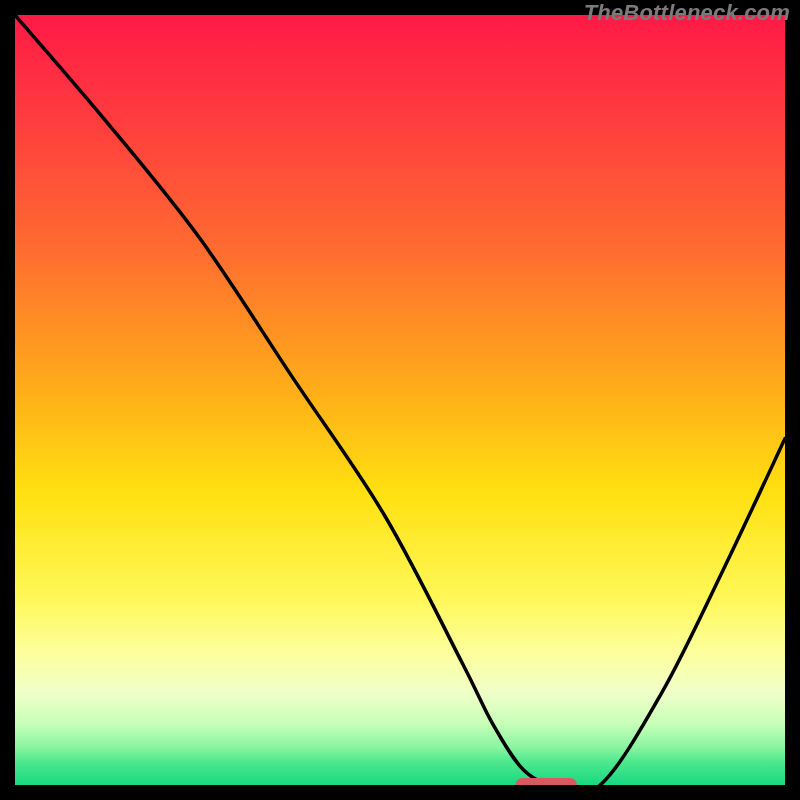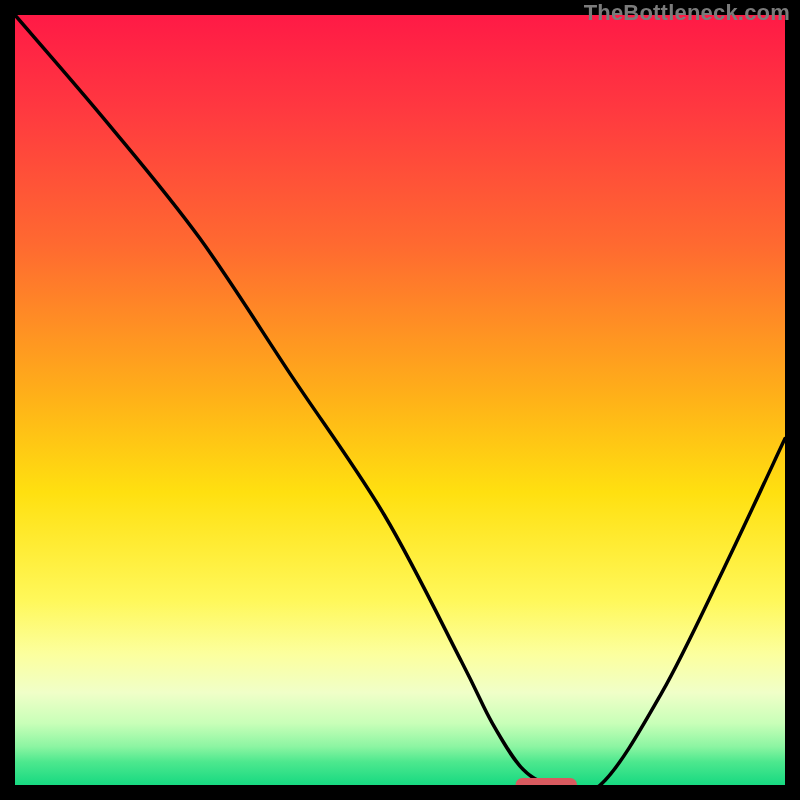--- a/index.html
+++ b/index.html
@@ -26,20 +26,21 @@
   .watermark {
     position: absolute;
     top: 0;
     right: 10px;
     font-family: Arial, Helvetica, sans-serif;
     font-size: 22px;
     font-weight: 600;
     color: #7b7b7b;
     letter-spacing: 0.2px;
     z-index: 5;
+    font-style: italic;
   }
 </style>
 </head>
 <body>
 
 <div class="frame">
   <div class="watermark">TheBottleneck.com</div>
   <svg class="plot" viewBox="0 0 770 770" preserveAspectRatio="none">
     <defs>
       <linearGradient id="bg-grad" x1="0" y1="0" x2="0" y2="1">

